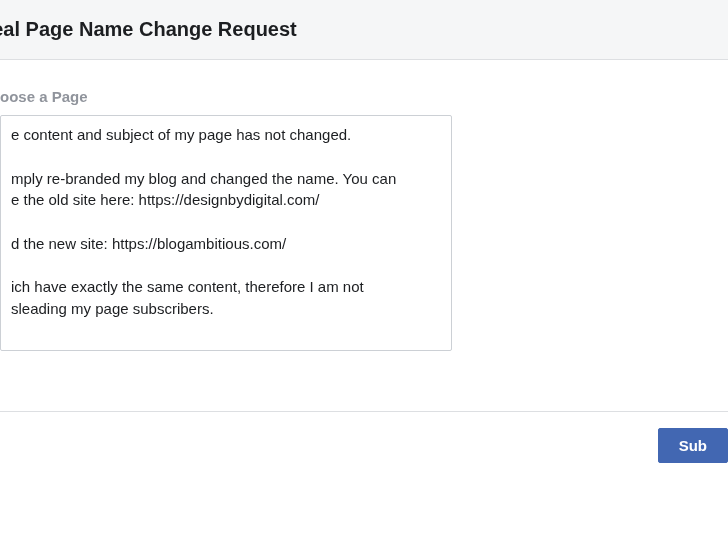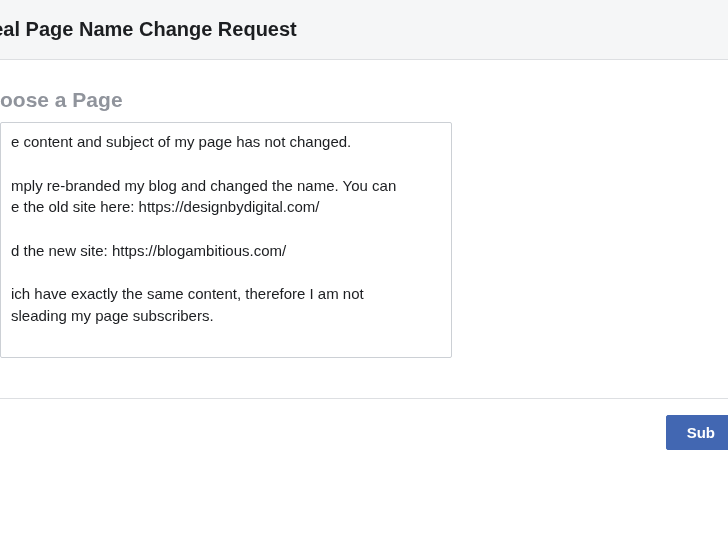--- a/index.html
+++ b/index.html
@@ -26,21 +26,21 @@
     }
     .content {
       padding: 28px 0 0 0;
     }
     .intro-text {
       font-size: 14px;
       color: #1c1e21;
       margin-bottom: 28px;
     }
     .field-label {
-      font-size: 21px;
+      font-size: 15px;
       font-weight: bold;
       color: #90949c;
       margin-bottom: 10px;
     }
     .page-selector {
       display: inline-flex;
       align-items: center;
       background: #f5f6f7;
       border: 1px solid #ccd0d5;
       border-radius: 2px;
@@ -72,22 +72,22 @@
       background: #fff;
     }
     .textarea-wrap::-webkit-resizer { background: transparent; }
     .textarea-content {
       white-space: pre-wrap;
       outline: none;
       height: 100%;
     }
     .footer {
       border-top: 1px solid #dddfe2;
-      margin-top: 40px;
-      padding: 16px 0 0 0;
+      margin-top: 60px;
+      padding: 16px 8px 0 0;
       background: #fff;
       display: flex;
       justify-content: flex-end;
     }
     .submit-btn {
       background: #4267b2;
       color: #fff;
       border: 1px solid #4267b2;
       border-radius: 2px;
       font-size: 15px;

